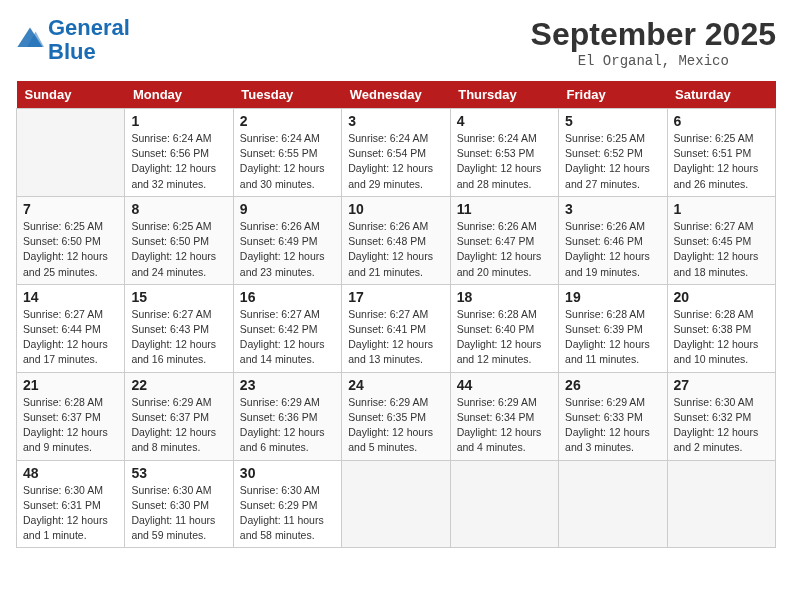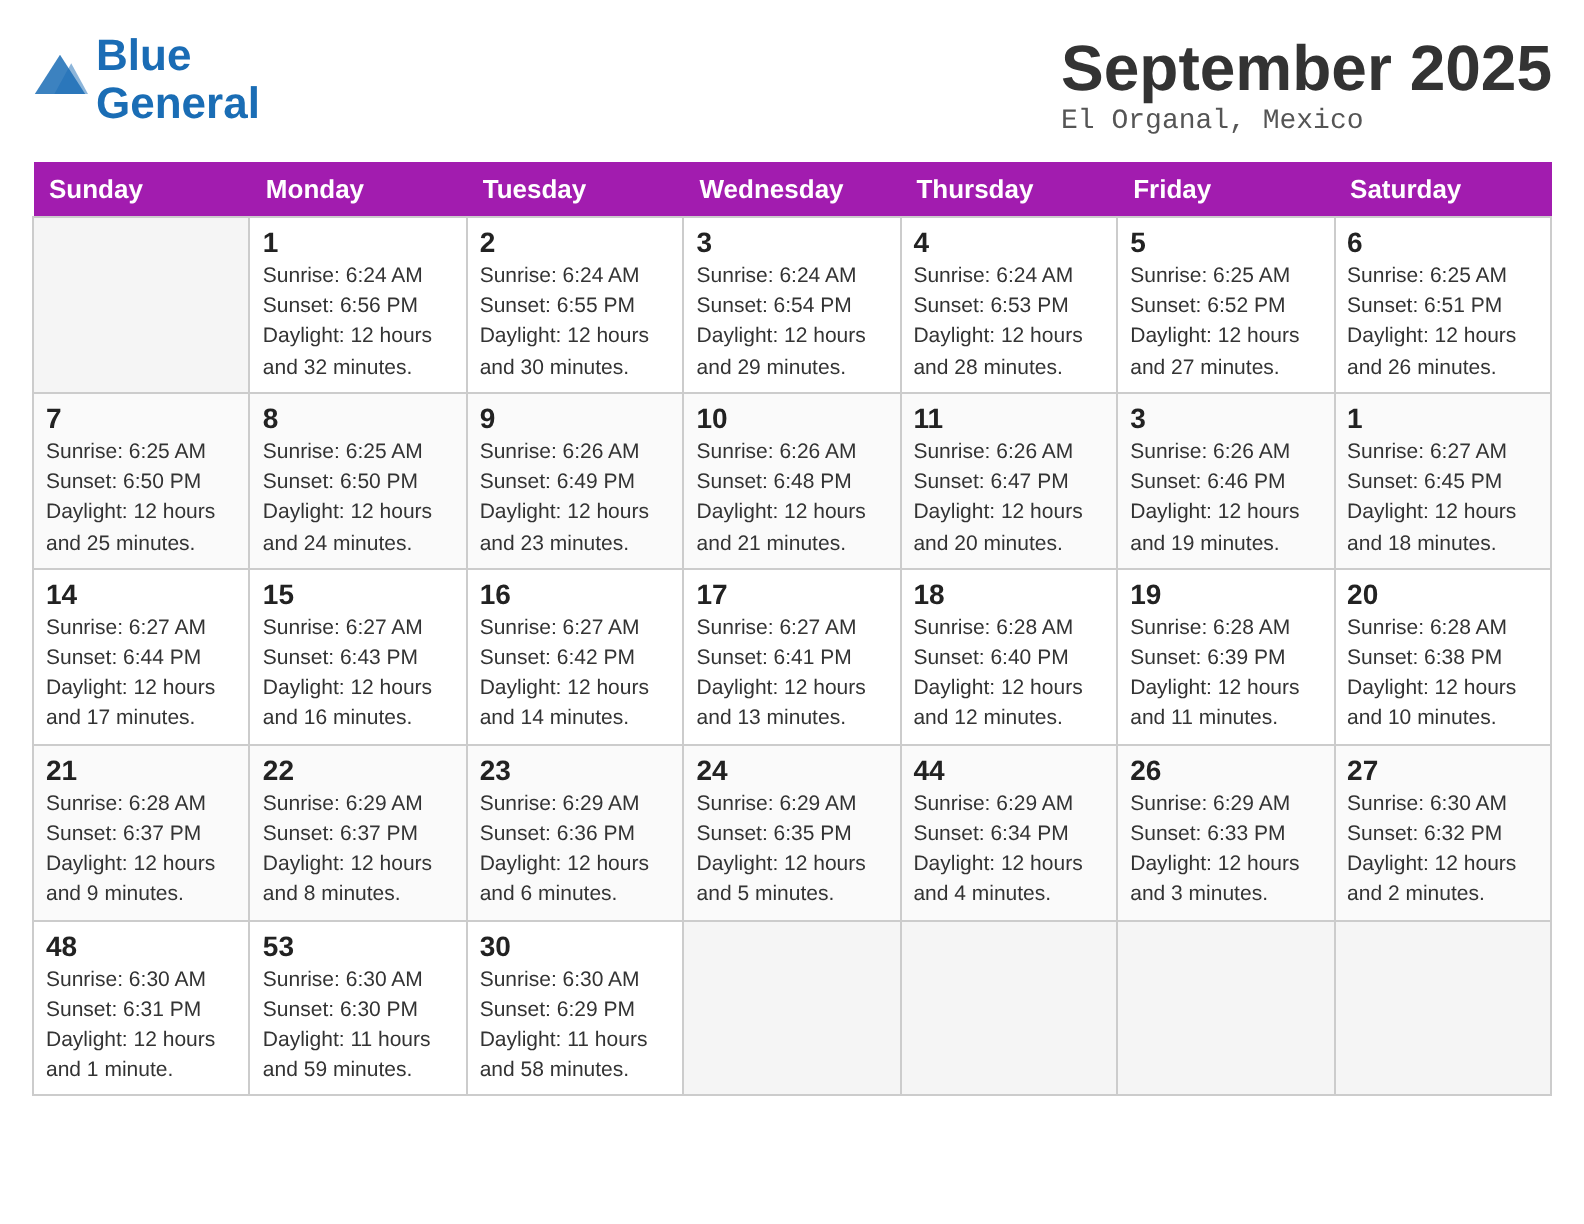--- a/index.html
+++ b/index.html
@@ -28,39 +28,39 @@
     }
     .logo-text span {
       color: #1a6db5;
     }
     .logo-icon {
       width: 28px;
       height: 28px;
       margin-right: 4px;
     }
     .title-block {
-      text-align: left;
+      text-align: center;
     }
     .month-title {
       font-size: 32px;
       font-weight: bold;
       color: #333;
     }
     .location {
       font-size: 14px;
       color: #555;
       font-family: Liberation Mono, monospace;
     }
     table {
       width: 100%;
       border-collapse: collapse;
       font-size: 11px;
     }
     thead tr th {
-      background-color: #a21caf;
+      background-color: #b91c1c;
       color: #fff;
       text-align: left;
       padding: 6px 8px;
       font-size: 13px;
       font-weight: bold;
     }
     tbody tr td {
       border: 1px solid #ccc;
       vertical-align: top;
       padding: 4px 6px;
@@ -92,22 +92,22 @@
 </head>
 <body>
 
 <div class="header">
   <div class="logo">
     <svg class="logo-icon" viewBox="0 0 40 40">
       <polygon points="20,2 38,30 2,30" fill="#1a6cb5" opacity="0.85"></polygon>
       <polygon points="28,8 40,30 16,30" fill="#1a6cb5" opacity="0.5"></polygon>
     </svg>
     <div class="logo-text">
+      <div><span>General</span></div>
       <div style="color:#1a6cb5;">Blue</div>
-      <div><span>General</span></div>
     </div>
   </div>
   <div class="title-block">
     <div class="month-title">September 2025</div>
     <div class="location">El Organal, Mexico</div>
   </div>
 </div>
 
 <table>
   <thead>

